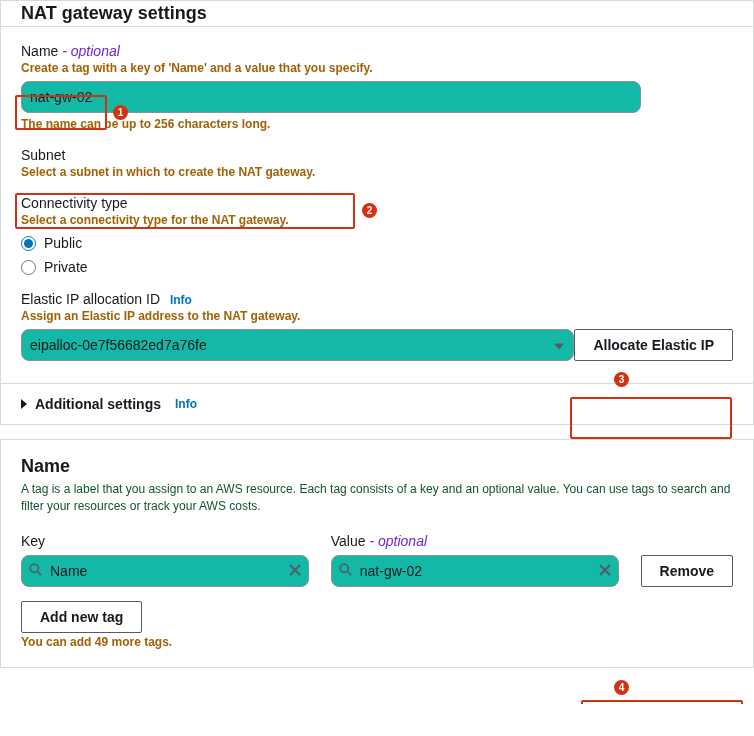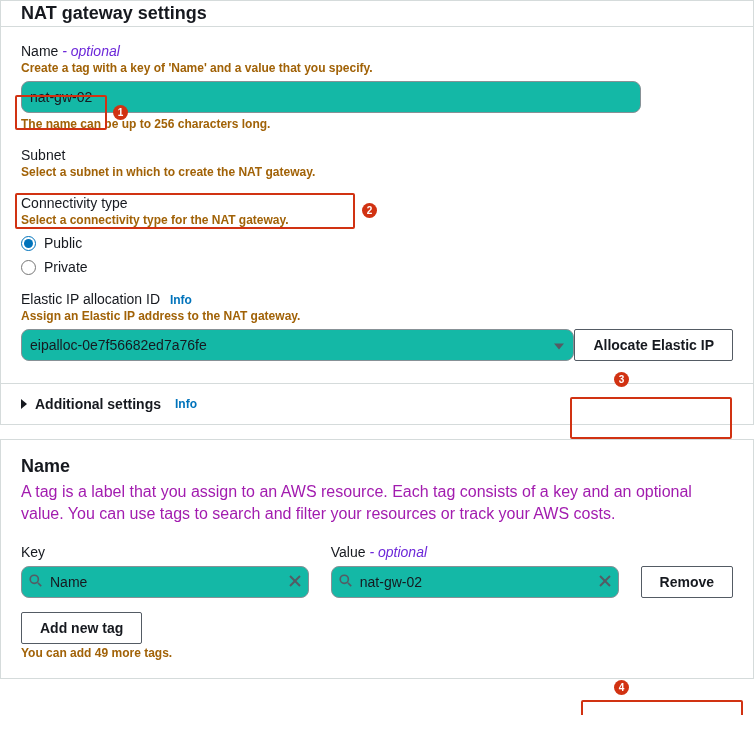--- a/index.html
+++ b/index.html
@@ -19,22 +19,22 @@
     padding: 2px 20px;
     border-bottom: 1px solid #d5dbdb;
   }
   .panel-header h2 {
     font-size: 18px;
     font-weight: 700;
     color: #16191f;
   }
   .panel-body { padding: 16px 20px 18px 20px; }
   .panel-desc {
-    font-size: 16px;
-    color: #a21caf;
+    font-size: 12px;
+    color: #14532d;
     margin-top: 4px;
     line-height: 1.4;
   }
   .field { margin-bottom: 16px; }
   .field-label {
     font-size: 14px;
     color: #16191f;
     font-weight: 400;
   }
   .field-label .opt { font-style: italic; color: #6d28d9; }

